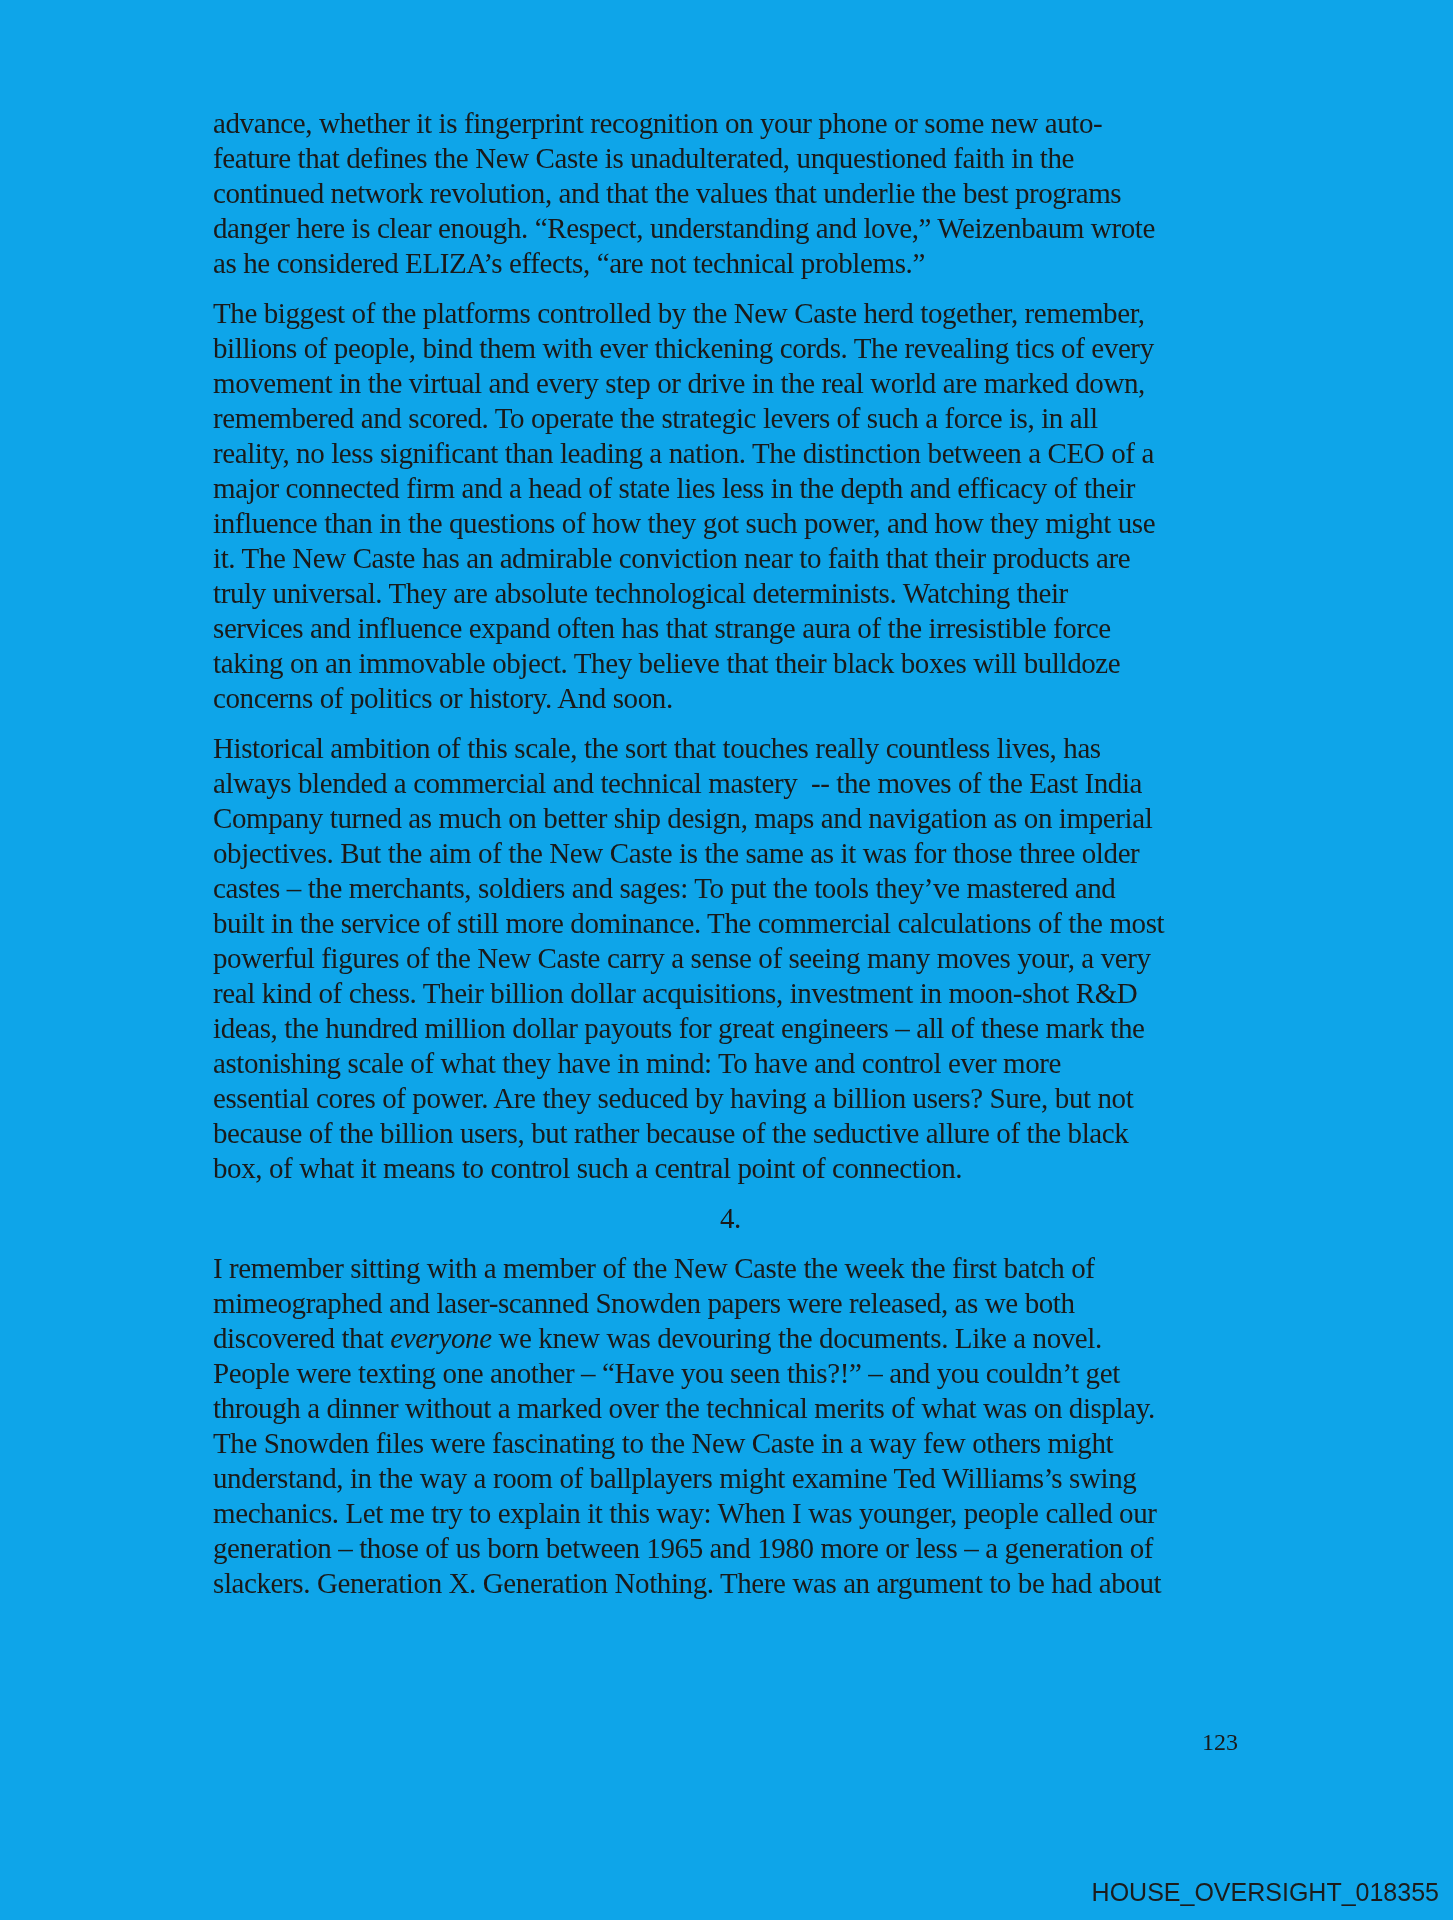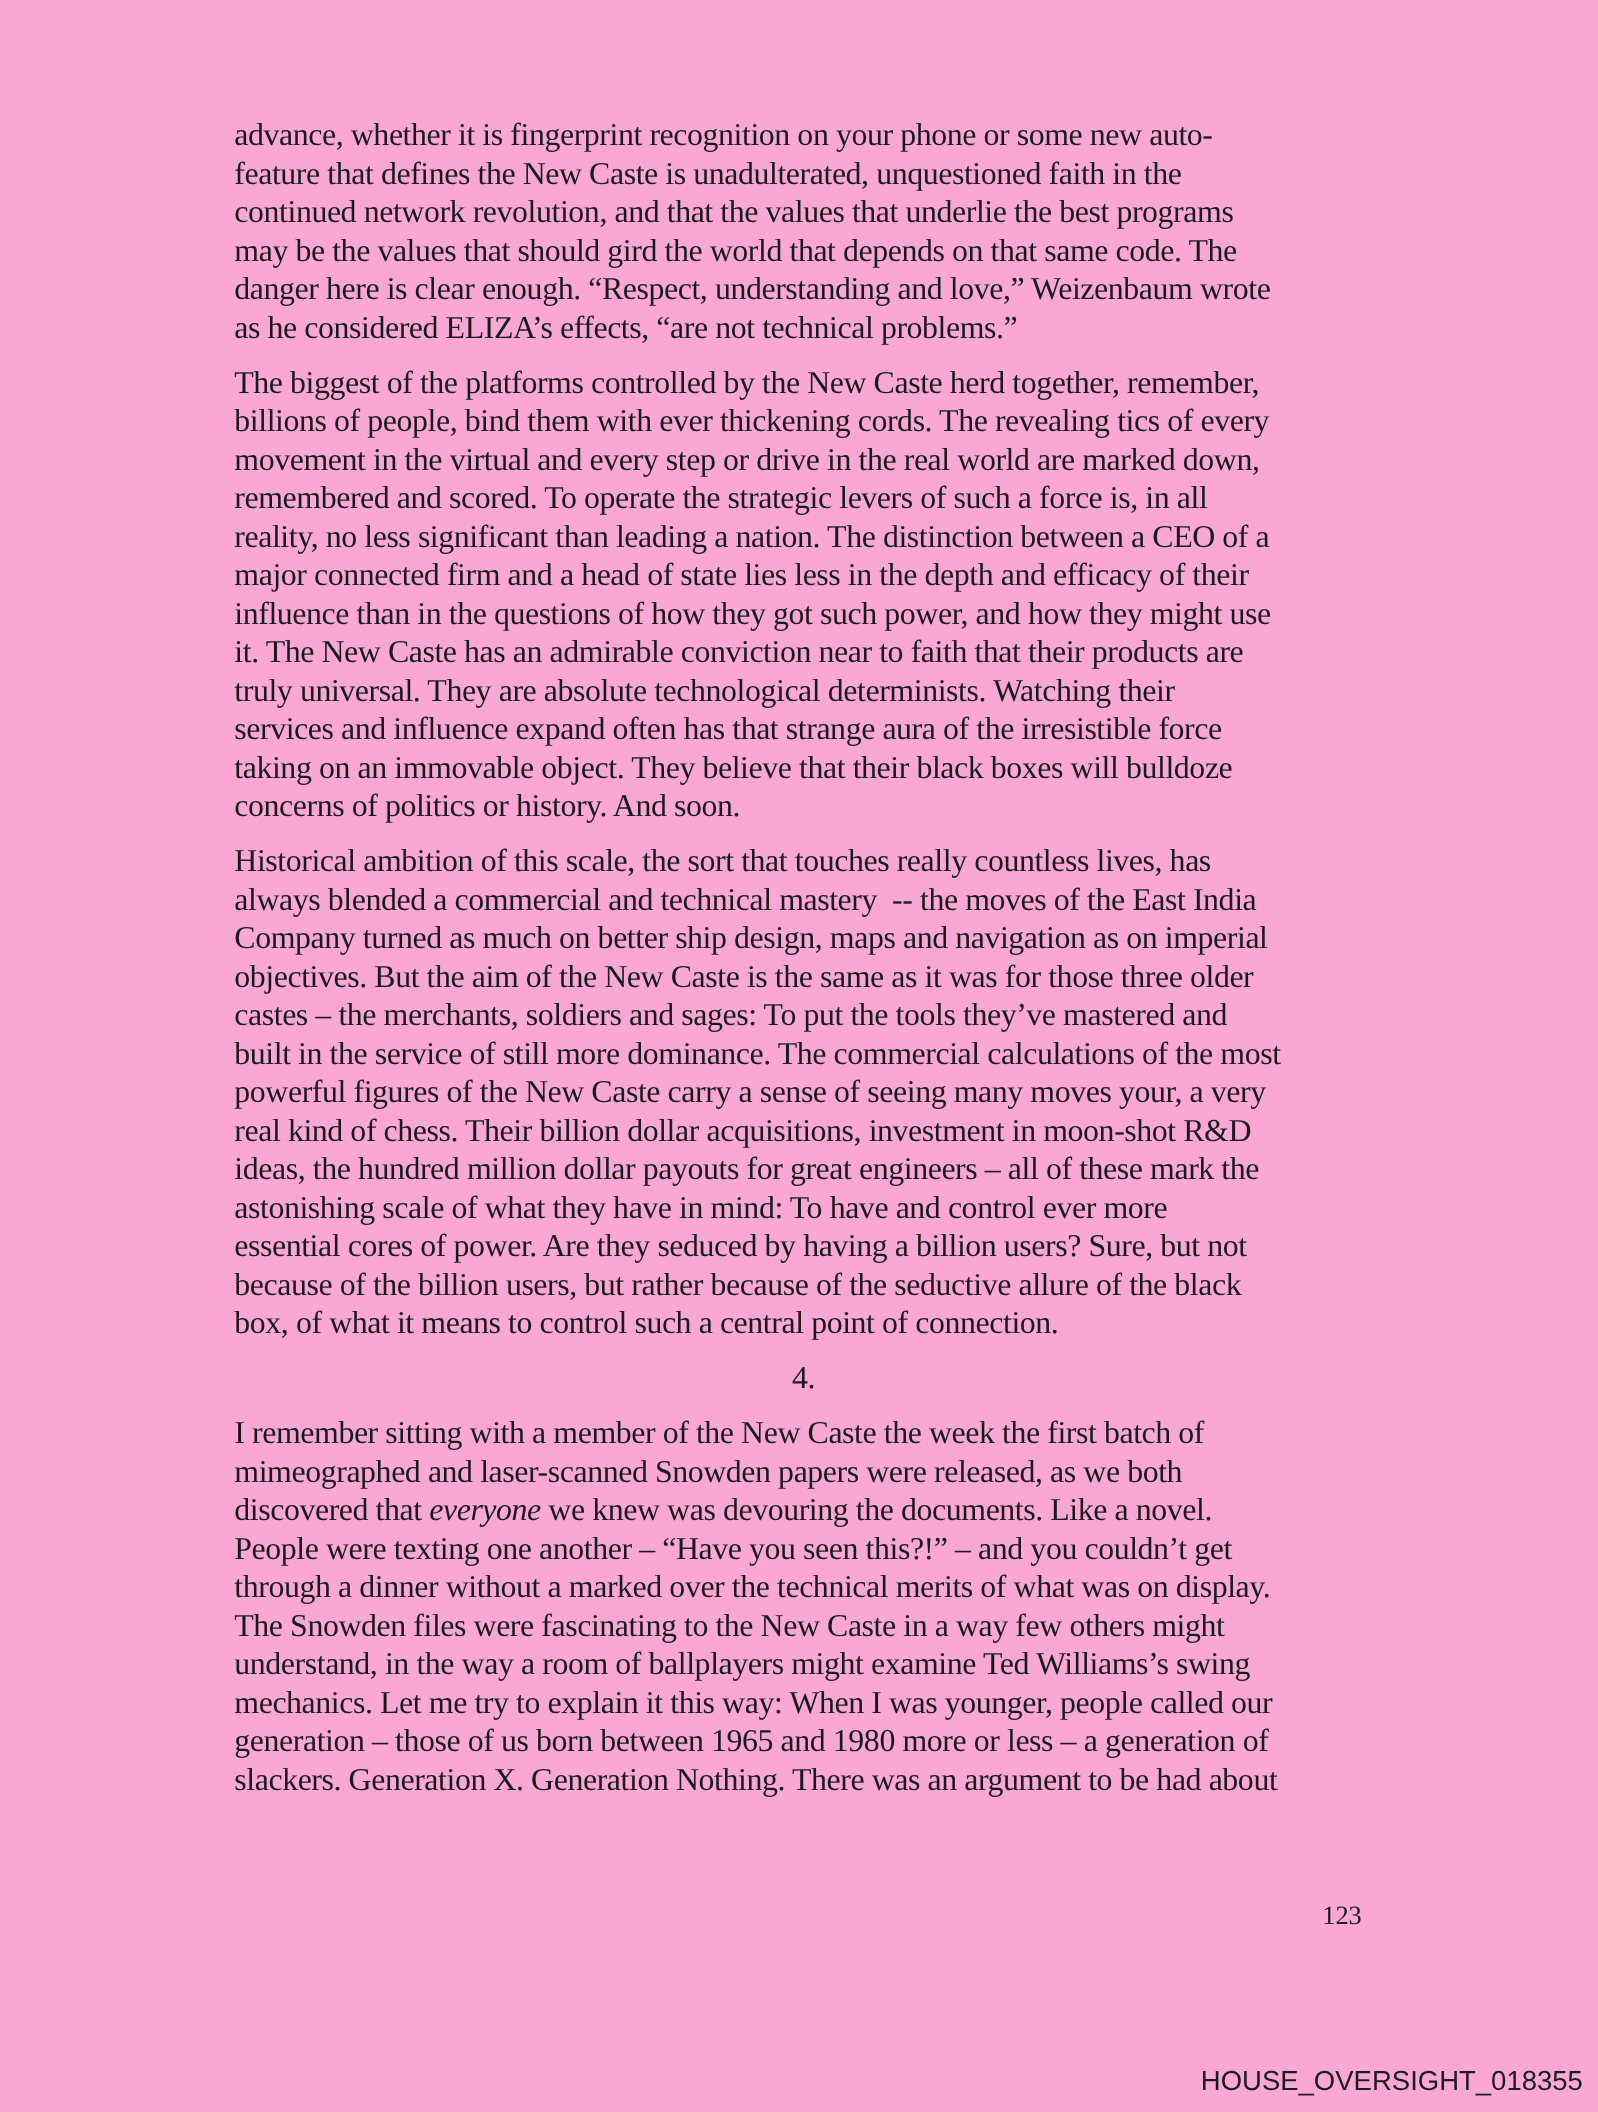--- a/index.html
+++ b/index.html
@@ -4,21 +4,21 @@
 <style>
   html, body {
     margin: 0;
     padding: 0;
     background: #ffffff;
   }
   .page {
     position: relative;
     width: 1453px;
     height: 1920px;
-    background: #f9a8d4;
+    background: #0ea5e9;
     overflow: hidden;
     font-family: "Liberation Serif", serif;
   }
   .text-block {
     position: absolute;
     left: 213px;
     top: 106px;
     width: 1035px;
     color: #1a1a1a;
     font-size: 29px;
@@ -60,21 +60,20 @@
 </style>
 </head>
 <body>
 
 <div class="page">
   <div class="text-block">
       <div class="paragraph">
         <div class="line">advance, whether it is fingerprint recognition on your phone or some new auto-</div>
         <div class="line">feature that defines the New Caste is unadulterated, unquestioned faith in the</div>
         <div class="line">continued network revolution, and that the values that underlie the best programs</div>
-        <div class="line">may be the values that should gird the world that depends on that same code. The</div>
         <div class="line">danger here is clear enough. “Respect, understanding and love,” Weizenbaum wrote</div>
         <div class="line">as he considered ELIZA’s effects, “are not technical problems.”</div>
       </div>
       <div class="paragraph">
         <div class="line">The biggest of the platforms controlled by the New Caste herd together, remember,</div>
         <div class="line">billions of people, bind them with ever thickening cords. The revealing tics of every</div>
         <div class="line">movement in the virtual and every step or drive in the real world are marked down,</div>
         <div class="line">remembered and scored. To operate the strategic levers of such a force is, in all</div>
         <div class="line">reality, no less significant than leading a nation. The distinction between a CEO of a</div>
         <div class="line">major connected firm and a head of state lies less in the depth and efficacy of their</div>

